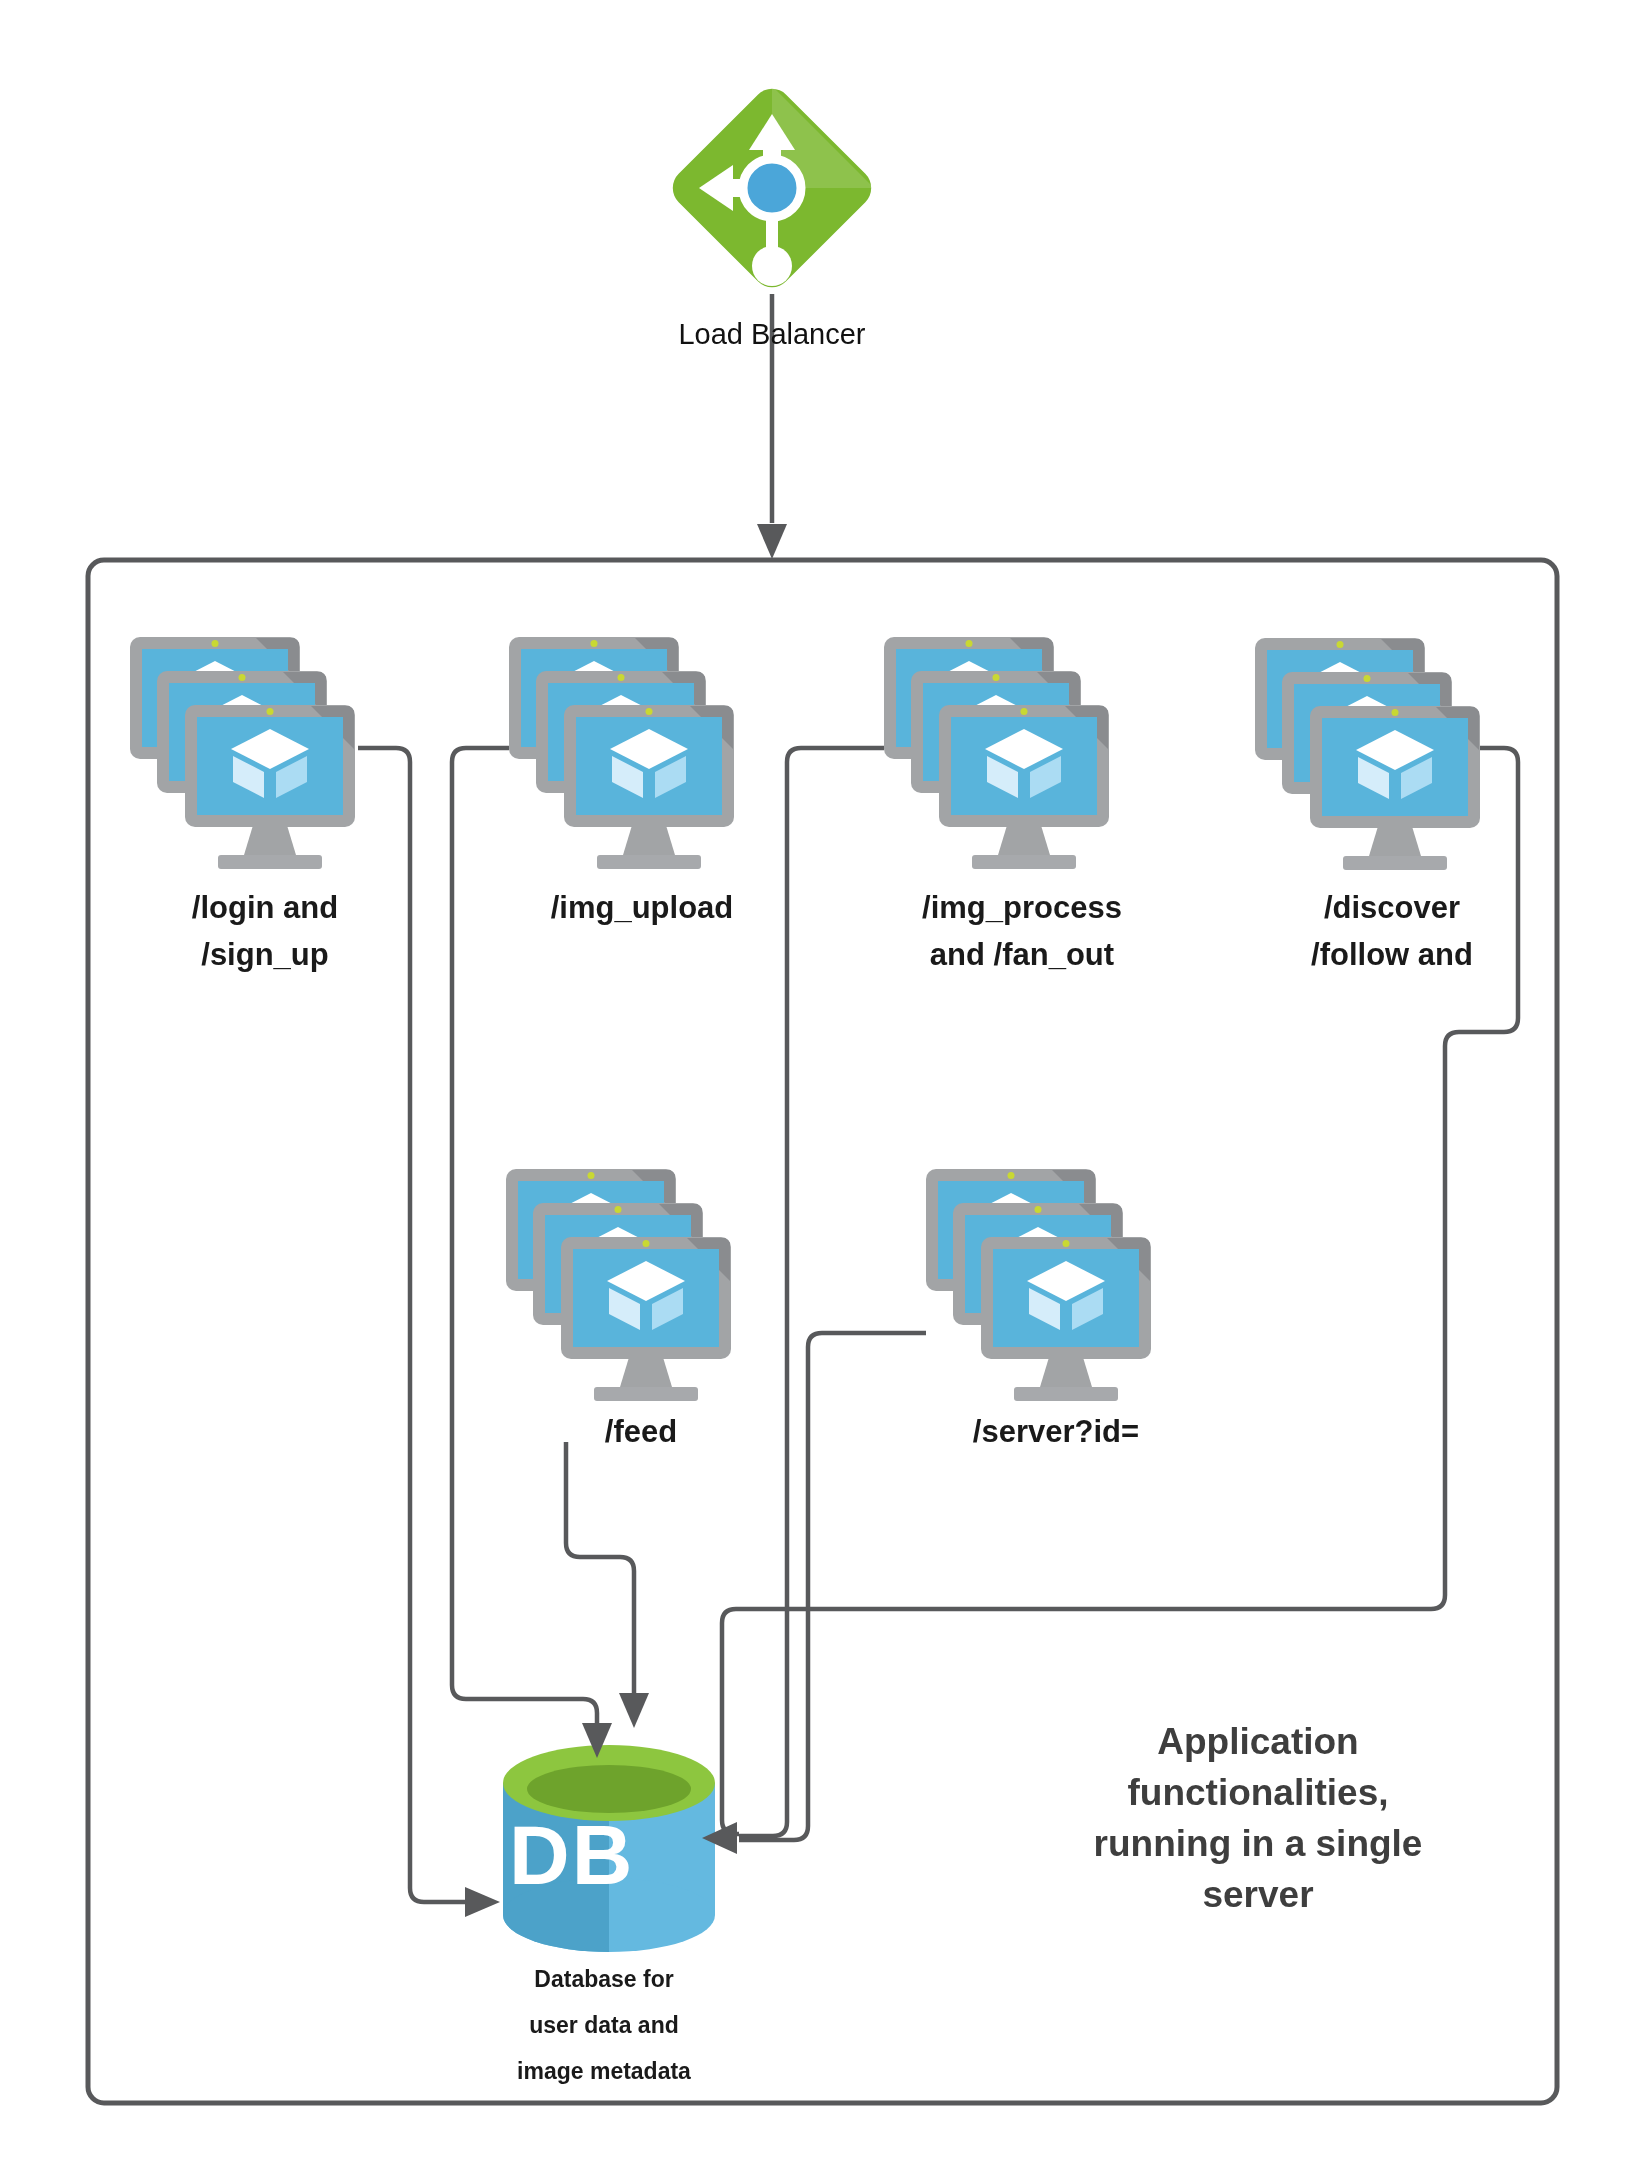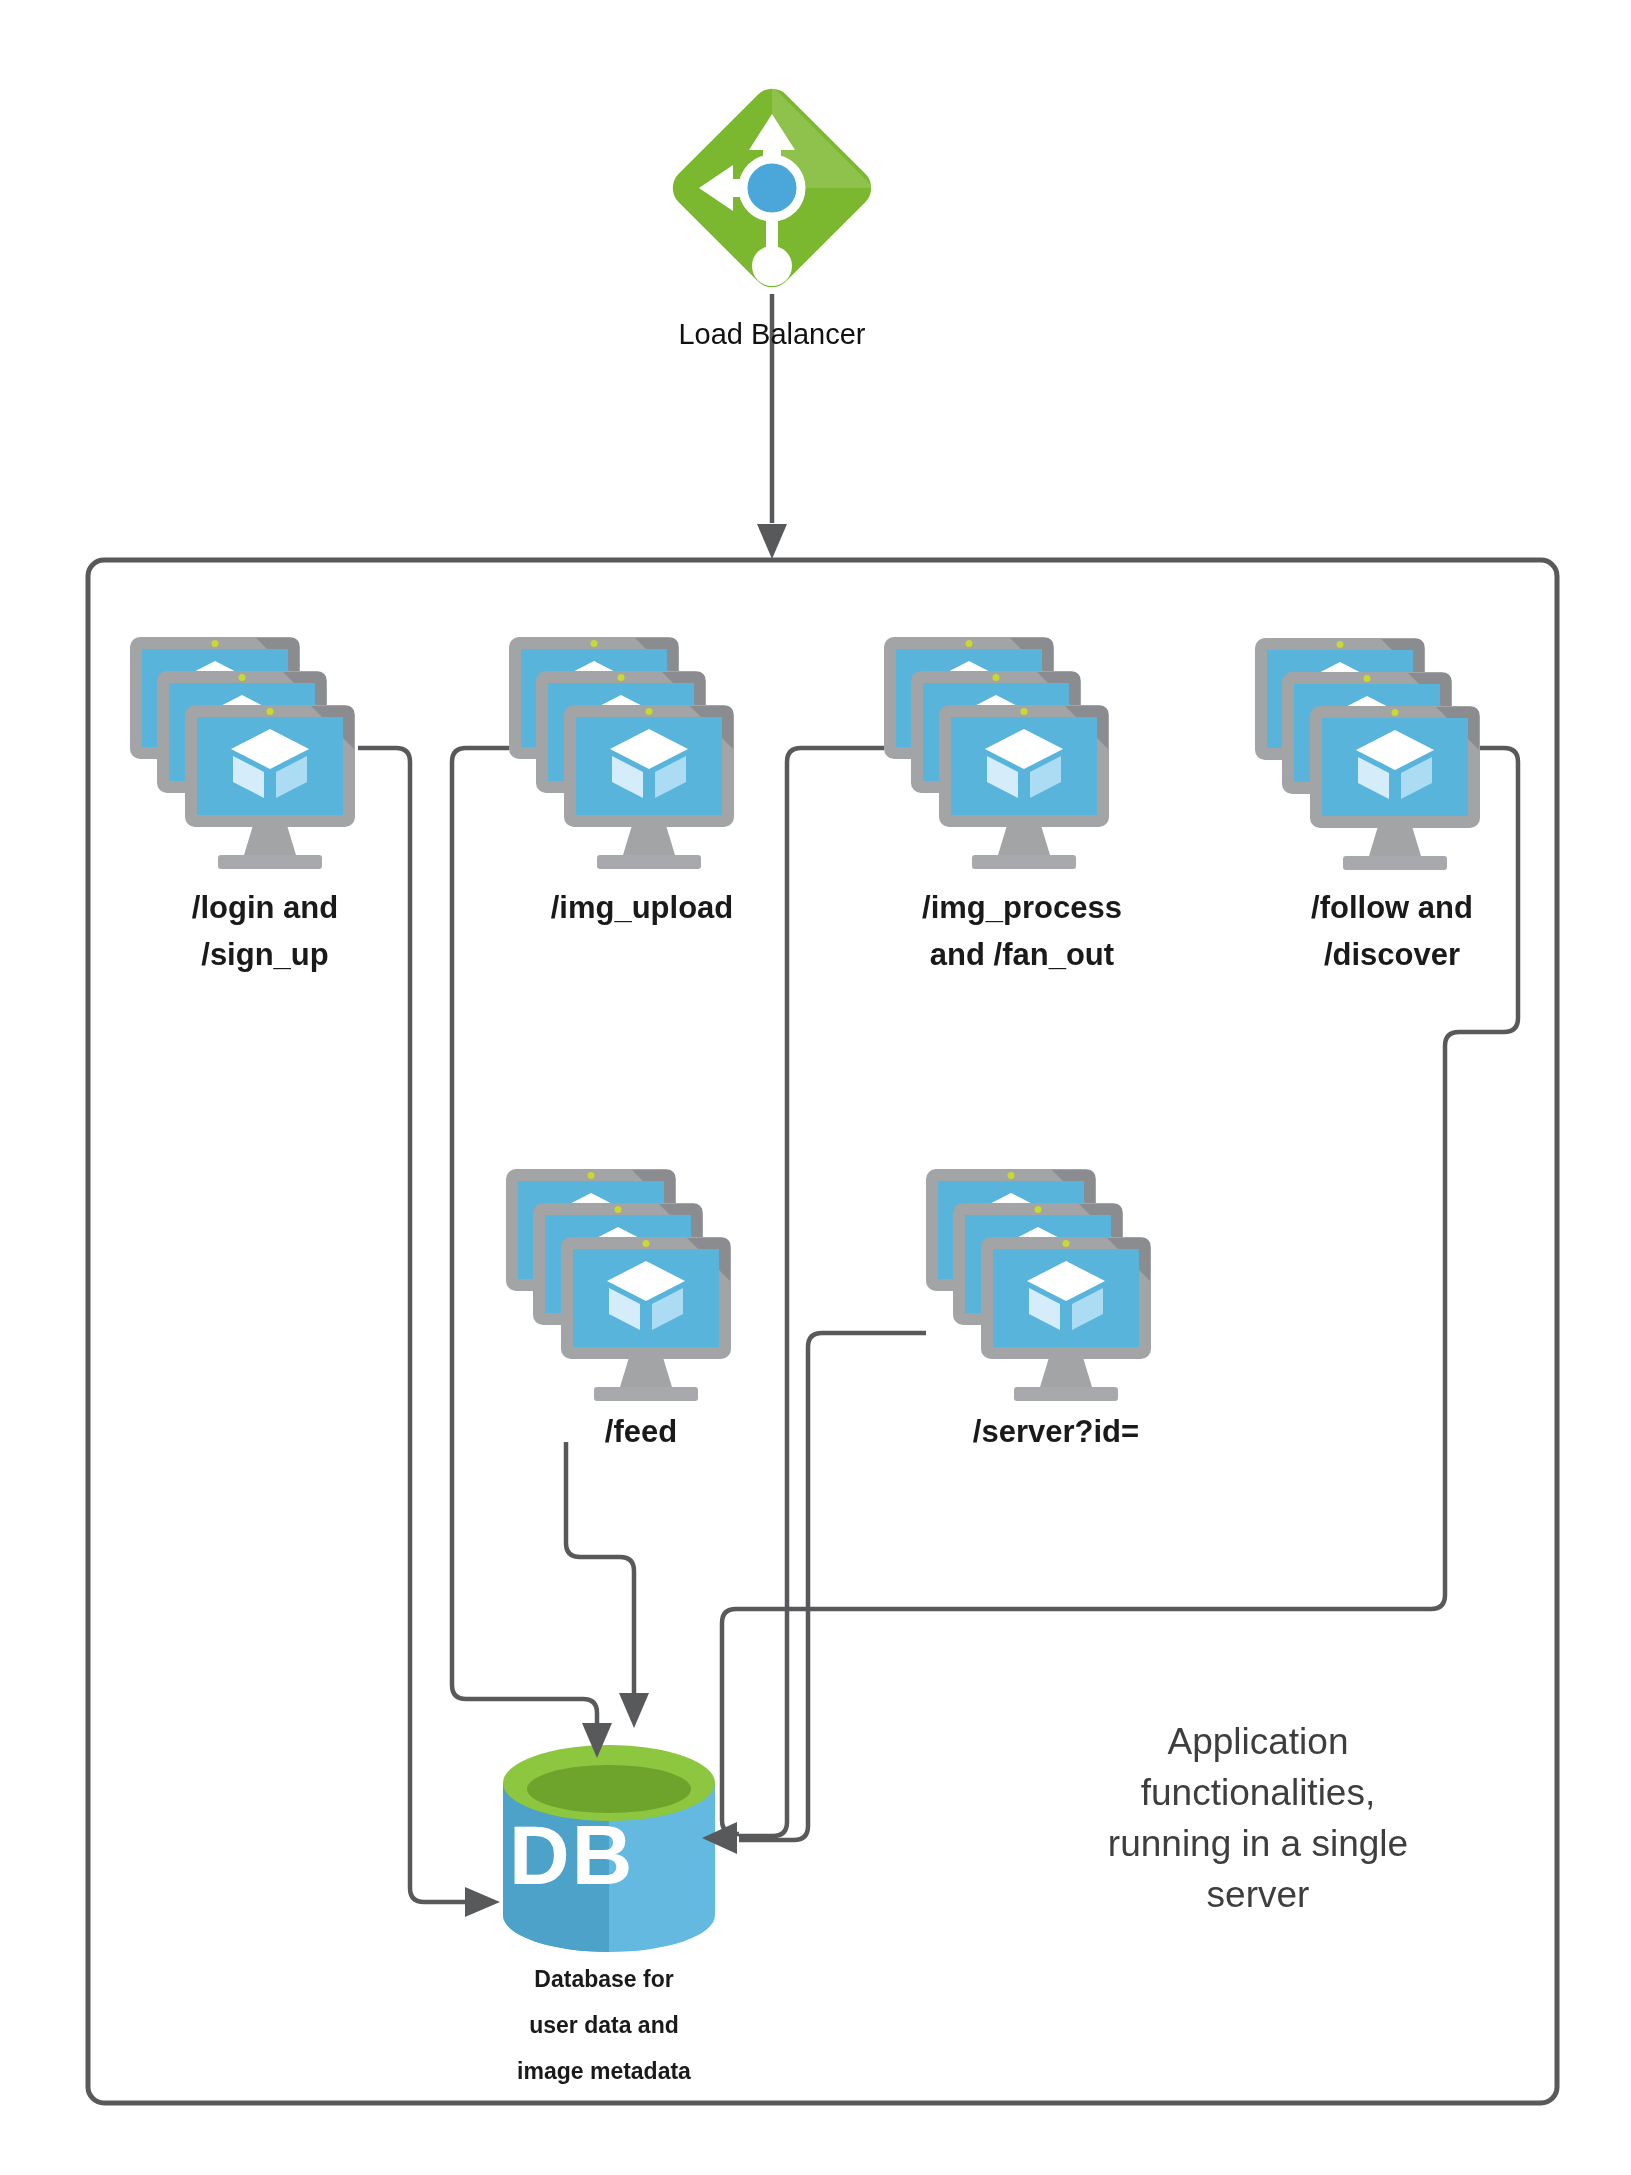--- a/index.html
+++ b/index.html
@@ -11,21 +11,21 @@
   .lbl span{display:block;padding-left:40px;}
   #lb-label{position:absolute;text-align:center;color:#111;font-weight:normal;
        font-size:29px;line-height:34px;}
   #db-text{position:absolute;color:#ffffff;font-weight:bold;font-size:84px;
        letter-spacing:2px;line-height:80px;}
   #db-caption{position:absolute;text-align:center;color:#1a1a1a;font-weight:bold;
        font-size:23px;line-height:46px;}
   #db-caption span{display:block;}
   #annotation{position:absolute;text-align:center;color:#3e3e3e;font-weight:normal;
        font-size:37px;line-height:51px;}
-  #annotation span{display:block;}
+  #annotation span{display:block;font-weight:bold;}
 </style>
 </head>
 <body>
 
 <div id="stage">
 
   <svg id="diagram-svg" width="1631" height="2175" viewBox="0 0 1631 2175">
     <defs>
       <clipPath id="mclip">
           <rect width="170" height="122" rx="10"></rect>
@@ -117,22 +117,22 @@
     <span>/sign_up</span>
   </div>
   <div class="lbl" style="left:462px;top:884px;width:320px;">
     <span>/img_upload</span>
   </div>
   <div class="lbl" style="left:842px;top:884px;width:320px;">
     <span>/img_process</span>
     <span>and /fan_out</span>
   </div>
   <div class="lbl" style="left:1212px;top:884px;width:320px;">
+    <span>/discover</span>
     <span>/follow and</span>
-    <span>/discover</span>
   </div>
   <div class="lbl" style="left:461px;top:1408px;width:320px;">
     <span>/feed</span>
   </div>
   <div class="lbl" style="left:876px;top:1408px;width:320px;">
     <span>/server?id=</span>
   </div>
 
   <div id="db-text" style="left:509px;top:1815px;width:200px;">DB</div>
 

